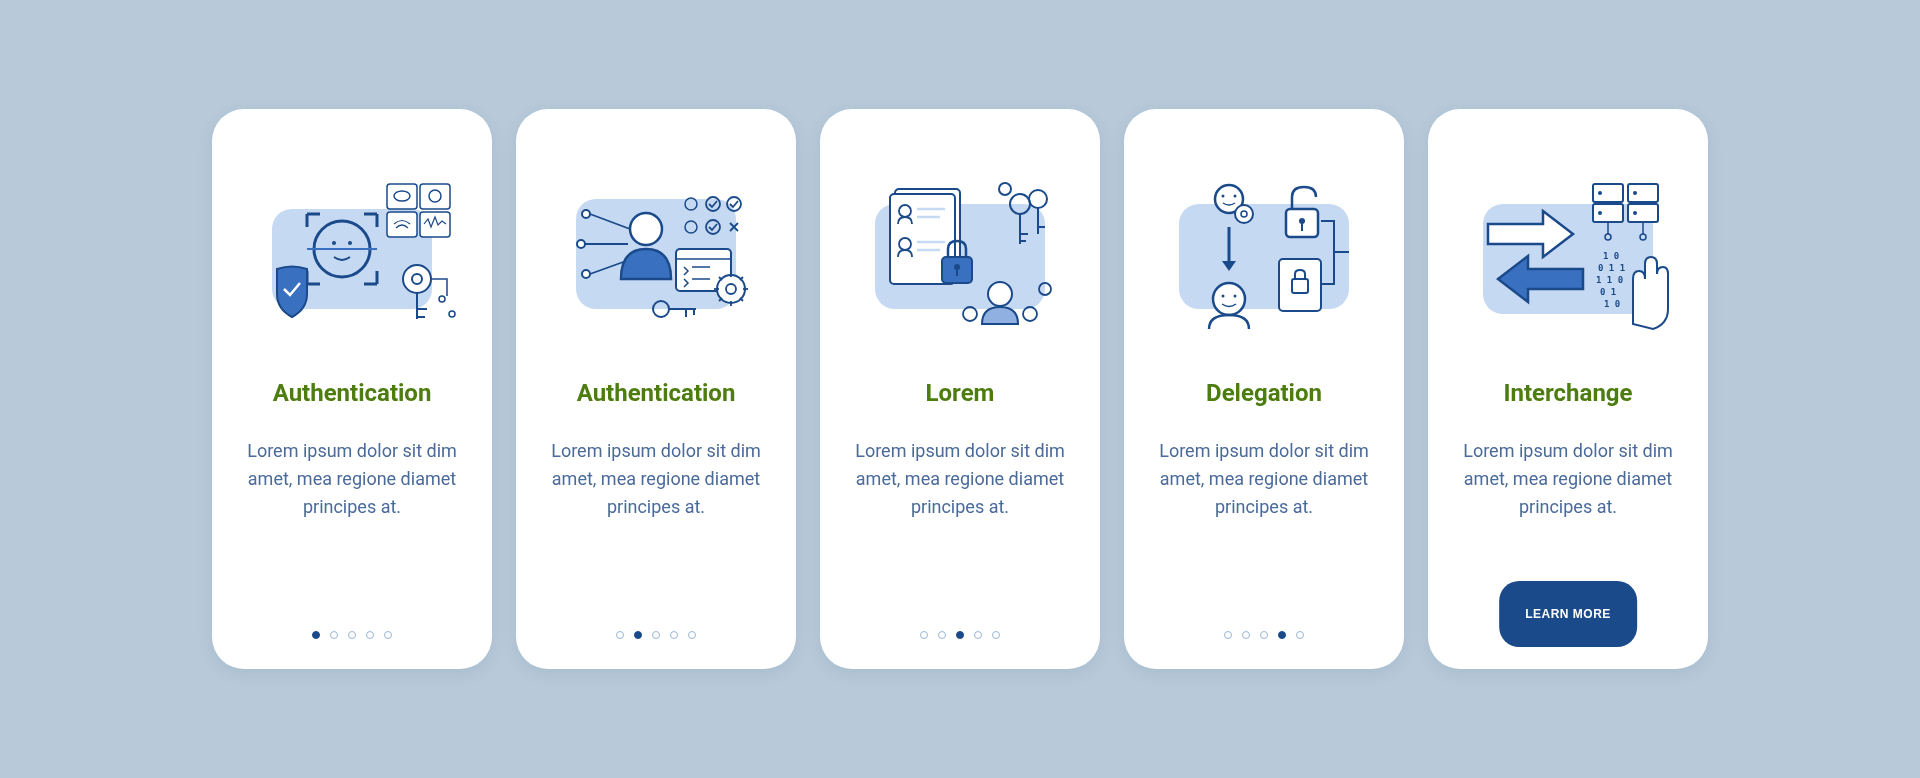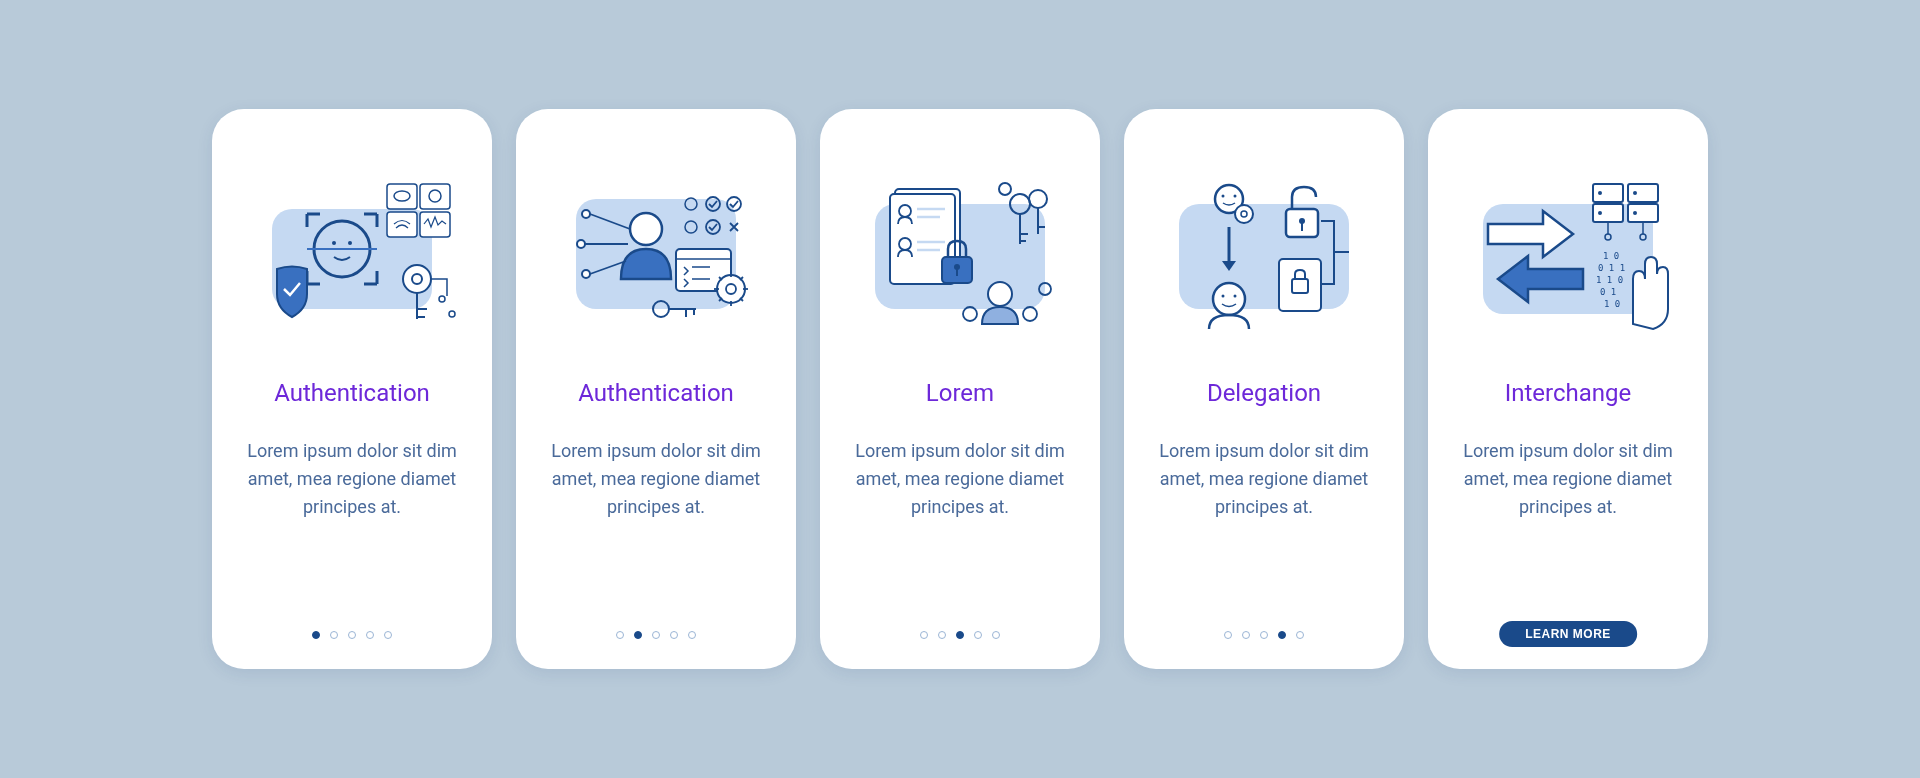--- a/index.html
+++ b/index.html
@@ -31,25 +31,26 @@
     text-align: center;
     position: relative;
   }
   .illustration {
     width: 220px;
     height: 200px;
     margin-bottom: 30px;
     display: flex;
     align-items: center;
     justify-content: center;
+    font-weight: bold;
   }
   .card-title {
     font-size: 24px;
-    font-weight: 400;
-    color: #6d28d9;
+    font-weight: 700;
+    color: #4d7c0f;
     margin-bottom: 30px;
   }
   .card-body {
     font-size: 18px;
     line-height: 1.55;
     color: #4a6a9a;
     max-width: 210px;
   }
   .dots {
     position: absolute;
@@ -72,21 +73,21 @@
   }
   .learn-more-btn {
     position: absolute;
     bottom: 22px;
     left: 50%;
     transform: translateX(-50%);
     background: #1a4a8a;
     color: #ffffff;
     border: none;
     border-radius: 20px;
-    padding: 6px 26px;
+    padding: 26px 26px;
     font-size: 12px;
     font-weight: 700;
     letter-spacing: 0.5px;
     cursor: pointer;
   }
   svg { width: 100%; height: 100%; }
 </style>
 </head>
 <body>
 

